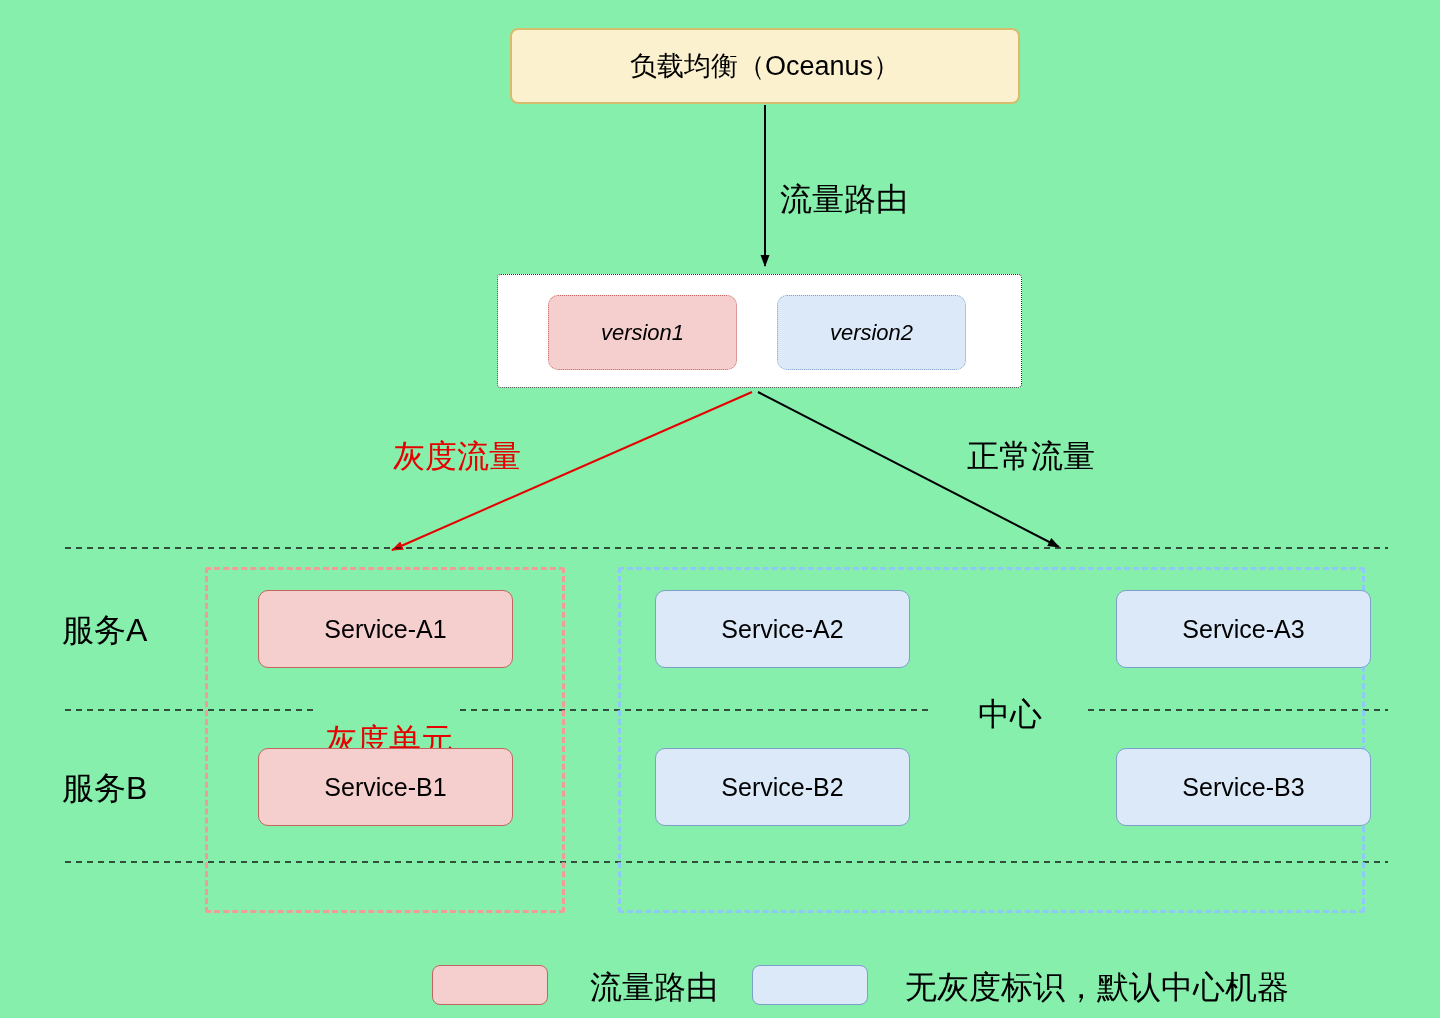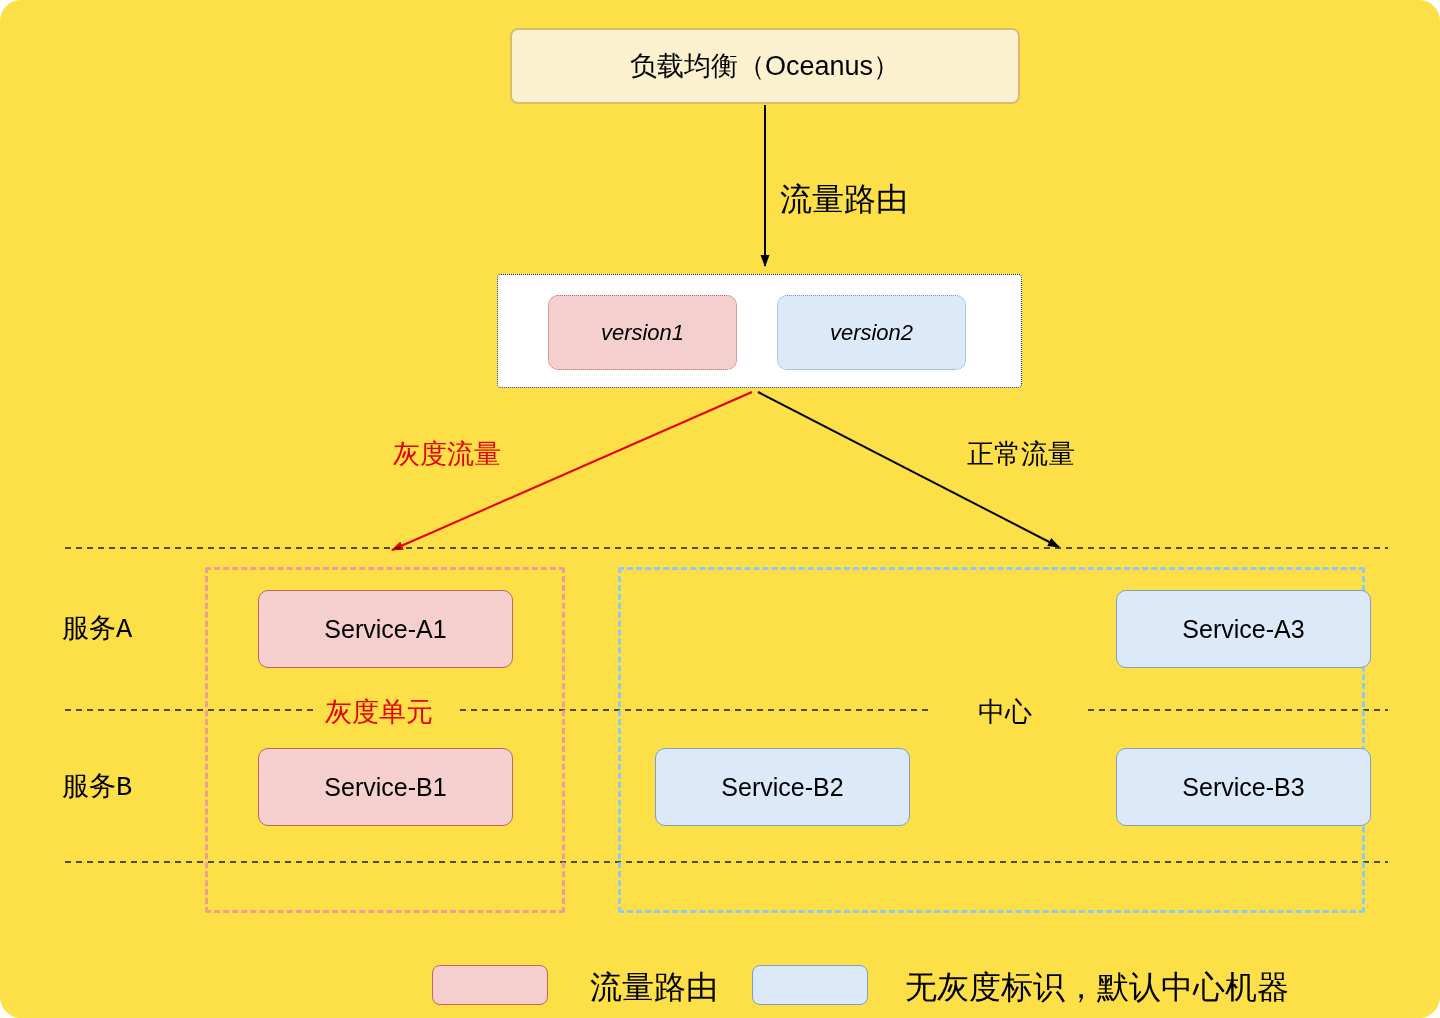--- a/index.html
+++ b/index.html
@@ -6,23 +6,22 @@
     margin: 0;
     padding: 0;
     background: #ffffff;
     font-family: "Liberation Sans", "DejaVu Sans", sans-serif;
     color: #000000;
   }
   #canvas {
     position: relative;
     width: 1440px;
     height: 1018px;
-    background: #fde047;
+    background: #86efac;
     overflow: hidden;
-    border-radius: 21px;
   }
   svg.wires {
     position: absolute;
     left: 0; top: 0;
     width: 1440px;
     height: 1018px;
     pointer-events: none;
   }
   .node {
     position: absolute;
@@ -62,21 +61,21 @@
     background: var(--blue-fill, #DCE9F9);
     border: 1.5px dotted var(--blue-border, #7C9FCC);
     text-align: right;
   }
   .label {
     position: absolute;
     white-space: nowrap;
     font-size: 32px;
     line-height: 32px;
   }
-  .label-lg { font-size: 27px; font-family: Liberation Mono, monospace; }
+  .label-lg { font-size: 32px; }
   .red-text { color: var(--red-accent, #E60000); }
   .zone {
     position: absolute;
     box-sizing: border-box;
     border-radius: 3px;
     background: transparent;
   }
   .zone-gray {
     left: 205px; top: 567px; width: 360px; height: 346px;
     border: 3px dashed var(--gray-unit-border, #F19C99);
@@ -160,25 +159,28 @@
 
   <div class="label label-lg red-text" style="left:393px; top:440px;">灰度流量</div>
   <div class="label label-lg" style="left:967px; top:440px;">正常流量</div>
 
   <div class="label label-lg" style="left:62px; top:614px;">服务A</div>
   <div class="label label-lg" style="left:62px; top:772px;">服务B</div>
 
   <div class="zone zone-gray"></div>
   <div class="zone zone-center"></div>
 
-  <div class="label label-lg red-text" style="left:325px; top:698px;">灰度单元</div>
+  <div class="label label-lg red-text" style="left:325px; top:724px;">灰度单元</div>
   <div class="label label-lg" style="left:978px; top:698px;">中心</div>
 
   <div class="node service-box service-pink row-a col-1">
     <span>Service-A1</span>
+  </div>
+  <div class="node service-box service-blue row-a col-2">
+    <span>Service-A2</span>
   </div>
   <div class="node service-box service-blue row-a col-3">
     <span>Service-A3</span>
   </div>
   <div class="node service-box service-pink row-b col-1">
     <span>Service-B1</span>
   </div>
   <div class="node service-box service-blue row-b col-2">
     <span>Service-B2</span>
   </div>

